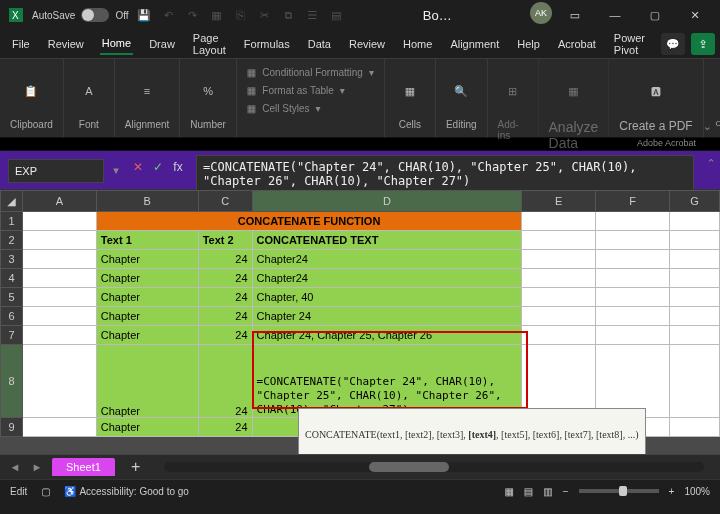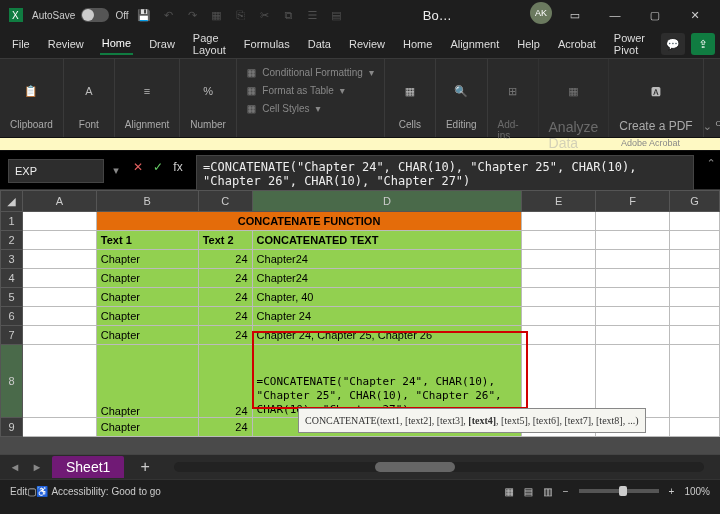--- a/index.html
+++ b/index.html
@@ -20,46 +20,46 @@
 .iconbtn{width:24px;height:22px;border-radius:3px;background:#2d2d2d;display:flex;align-items:center;justify-content:center;color:#ccc}
 .iconbtn.green{background:#107c41;color:#fff}
 .ribbon{height:78px;background:#2a2a2a;display:flex;align-items:stretch;border-top:1px solid #3a3a3a;border-bottom:1px solid #111}
 .group{display:flex;flex-direction:column;align-items:center;padding:4px 10px;border-right:1px solid #3a3a3a}
 .group .top{flex:1;display:flex;align-items:center;justify-content:center;gap:6px}
 .group .lbl{font-size:10px;color:#aaa;height:14px}
 .big{width:30px;height:30px;display:flex;align-items:center;justify-content:center;color:#bbb}
 .stylesgrp{flex:0 0 auto;display:flex;flex-direction:column;padding:4px 10px;border-right:1px solid #3a3a3a;color:#888}
 .stylesgrp .row{height:18px;display:flex;align-items:center;gap:6px;font-size:10px}
 .acrobat{flex:0 0 auto}
-.fxbar{height:38px;background:#000000;display:flex;align-items:flex-start;border-bottom:1px solid #333}
+.fxbar{height:38px;background:#4c1d95;display:flex;align-items:flex-start;border-bottom:1px solid #333}
 .namebox{width:82px;height:22px;margin:8px 4px 0 8px;background:#2d2d2d;color:#eee;padding:0 6px;display:flex;align-items:center;font-size:11px;border:1px solid #444}
 .dd{width:16px;height:22px;margin-top:8px;display:flex;align-items:center;justify-content:center;color:#888}
 .fxicons{display:flex;align-items:center;gap:4px;margin:8px 6px 0 6px}
 .fxicons span{width:16px;height:16px;display:flex;align-items:center;justify-content:center;font-size:12px}
 .formula{flex:1;margin:4px 8px 4px 4px;background:#2d2d2d;color:#eee;font-family:Consolas,monospace;font-size:12px;padding:4px 6px;line-height:14px;border:1px solid #444;height:28px;overflow:hidden}
 .expand{width:18px;display:flex;align-items:flex-start;justify-content:center;padding-top:6px;color:#888}
 .grid{background:#4a4a4a;position:relative;height:264px;overflow:hidden}
 table{border-collapse:collapse;table-layout:fixed}
 th{background:#3a3a3a;color:#ccc;font-weight:normal;border:1px solid #555;height:18px;font-size:11px}
 td{background:#fff;color:#000;border:1px solid #bbb;height:18px;padding:0 4px;font-size:11px;overflow:hidden;white-space:nowrap}
 .rowhdr{background:#3a3a3a;color:#ccc;text-align:center;border:1px solid #555}
 .g{background:#92d050}
 .g.b{font-weight:bold}
 .orange{background:#e46c0a;color:#000;font-weight:bold;text-align:center}
 .multi{height:72px!important;vertical-align:bottom;white-space:normal;line-height:14px;font-family:Consolas,monospace;position:relative}
 .redbox{position:absolute;border:2px solid #d00000;pointer-events:none}
-.tooltip{position:absolute;background:#f5f5f0;border:1px solid #888;color:#333;font-size:10px;padding:6px 6px;font-family:"Segoe UI"}
+.tooltip{position:absolute;background:#f5f5f0;border:1px solid #888;color:#333;font-size:10px;padding:20px 6px;font-family:"Segoe UI"}
 .tooltip b{font-weight:bold}
 .sheetbar{height:24px;background:#2a2a2a;display:flex;align-items:center;padding:0 8px;gap:8px;border-top:1px solid #444}
 .sheetbar .nav{color:#888;width:14px;text-align:center}
-.tab{background:#701a75;color:#fff;padding:3px 14px;font-size:14px;border-radius:2px 2px 0 0}
+.tab{background:#d946ef;color:#fff;padding:3px 14px;font-size:11px;border-radius:2px 2px 0 0}
 .plus{color:#ccc;font-size:16px;padding:0 8px}
 .hscroll{flex:1;height:10px;margin:0 8px;background:#222;position:relative;border-radius:5px}
 .hscroll .thumb{position:absolute;left:38%;width:80px;height:10px;background:#666;border-radius:5px}
-.status{height:22px;background:#1e1e1e;display:flex;align-items:center;padding:0 10px;font-size:10px;color:#ccc;border-top:1px solid #333}
+.status{height:22px;background:#1e1e1e;display:flex;align-items:center;padding:0 10px;gap:14px;font-size:10px;color:#ccc;border-top:1px solid #333}
 .status .right{margin-left:auto;display:flex;align-items:center;gap:10px}
 .slider{width:80px;height:4px;background:#555;position:relative}
 .slider::after{content:"";position:absolute;left:50%;top:-3px;width:8px;height:10px;background:#ccc;border-radius:2px}
 svg{display:block}
 </style>
 </head>
 <body>
 
 <div class="titlebar">
   <span class="icn">
@@ -173,21 +173,21 @@
     <div class="lbl" style="font-size:12px">Create a PDF</div>
   </div>
   <div class="group acrobat" style="border-right:none">
     <div class="top">
         <div class="big">🅰</div>
       </div>
     <div class="lbl" style="font-size:8px;max-width:68px;text-align:center;line-height:9px">Create a PDF and Share link</div>
   </div>
   <div style="position:absolute;right:8px;top:120px;color:#888">⌄</div>
 </div>
-<div style="background:#fef9c3;text-align:right;padding:0 40px 2px 0;font-size:9px;color:#888;border-bottom:1px solid #111">Adobe Acrobat</div>
+<div style="background:#000000;text-align:right;padding:0 24px 2px 0;font-size:9px;color:#888;border-bottom:1px solid #111">Adobe Acrobat</div>
 
 <div class="fxbar">
   <div class="namebox">EXP</div>
   <div class="dd">▾</div>
   <div class="fxicons">
     <span style="color:#e06060">✕</span>
     <span style="color:#6c6">✓</span>
     <span style="color:#ccc;">fx</span>
   </div>
   <div class="formula">=CONCATENATE("Chapter 24", CHAR(10), "Chapter 25", CHAR(10), "Chapter 26", CHAR(10), "Chapter 27")</div>

